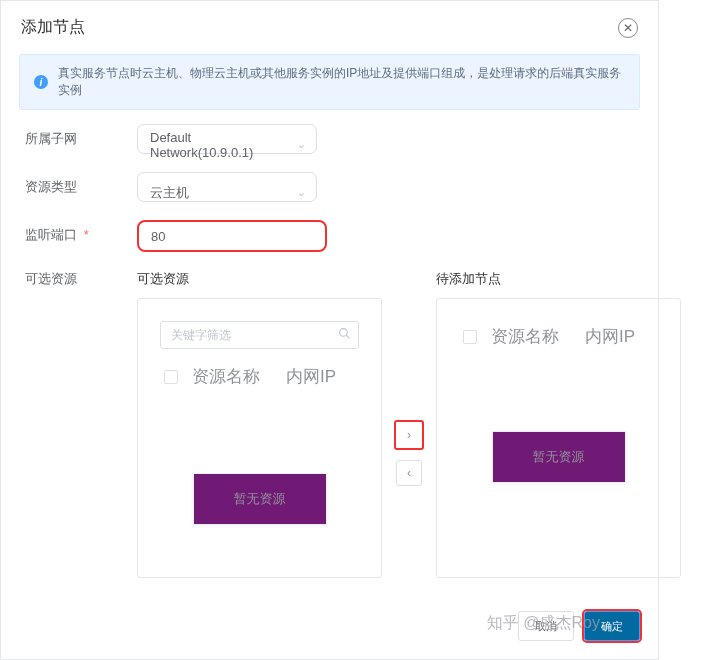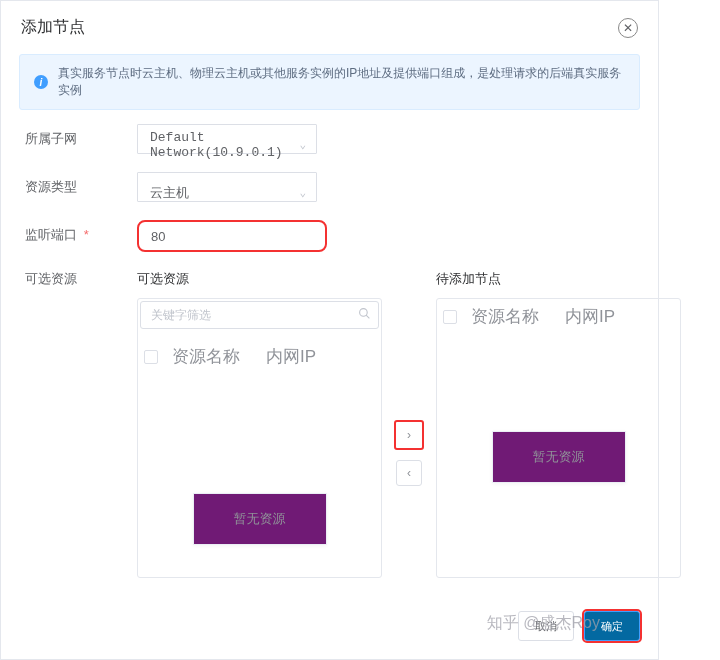--- a/index.html
+++ b/index.html
@@ -69,31 +69,30 @@
       font-size: 13px;
       padding-top: 6px;
     }
     .label .req { color: #f56c6c; margin-left: 3px; }
     .value { flex: 1; color: #303133; padding-top: 6px; }
     .link { color: #409eff; margin-left: 6px; cursor: pointer; }
     .select {
       width: 180px;
       height: 30px;
       border: 1px solid #dcdfe6;
-      border-radius: 1px;
+      border-radius: 7px;
       padding: 11px 28px 0 12px;
       font-size: 13px;
       color: #606266;
       background: #fff;
       display: flex;
       align-items: center;
       justify-content: space-between;
       cursor: pointer;
       position: relative;
-      font-family: Liberation Mono, monospace;
     }
     .select .chev {
       position: absolute;
       right: 10px;
       color: #c0c4cc;
       font-size: 11px;
     }
     .input-hl {
       width: 190px;
       height: 32px;
@@ -114,21 +113,21 @@
     }
     .transfer-body { flex: 1; display: flex; gap: 0; align-items: flex-start; }
     .panel { width: 245px; }
     .panel-title { font-size: 13px; color: #303133; margin-bottom: 10px; }
     .panel-box {
       border: 1px solid #e4e7ed;
       border-radius: 3px;
       height: 280px;
       display: flex;
       flex-direction: column;
-      padding: 2px;
+      padding: 22px;
     }
     .panel-search {
       position: relative;
       margin-bottom: 10px;
     }
     .panel-search input {
       width: 100%;
       height: 28px;
       border: 1px solid #dcdfe6;
       border-radius: 3px;

